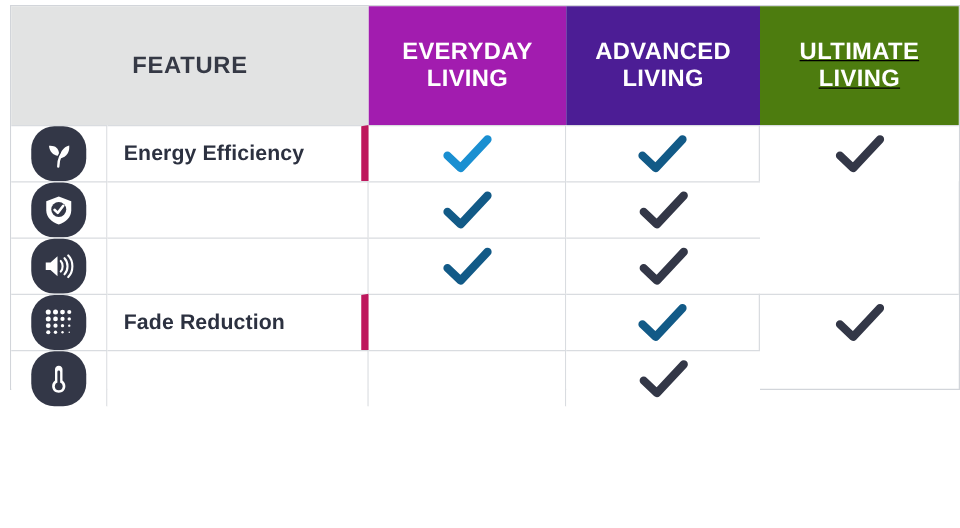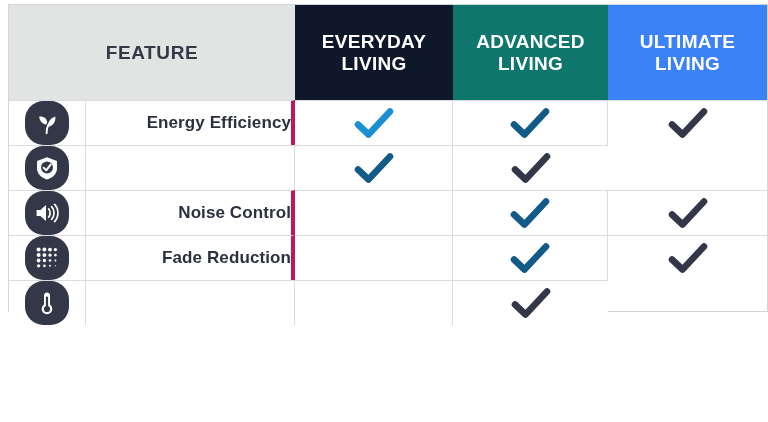--- a/index.html
+++ b/index.html
@@ -59,42 +59,41 @@
     box-sizing: border-box;
     padding: 0 6px;
   }
   .head-plan .plan-text {
     color: #ffffff;
     font-size: 19px;
     font-weight: bold;
     line-height: 1.12;
     letter-spacing: 0.3px;
   }
-  .head-plan-everyday  { grid-column: 3; background: #0f172a; }
-  .head-plan-advanced  { grid-column: 4; background: #0f766e; }
-  .head-plan-ultimate  { grid-column: 5; background: #3b82f6; }
+  .head-plan-everyday  { grid-column: 3; background: #a21caf; }
+  .head-plan-advanced  { grid-column: 4; background: #4c1d95; }
+  .head-plan-ultimate  { grid-column: 5; background: #4d7c0f; text-decoration: underline; }
 
   
   .cell {
     box-sizing: border-box;
     border-top: 1px solid #d9dce0;
     display: flex;
     align-items: center;
     background: #ffffff;
   }
   .cell-icon {
     grid-column: 1;
     justify-content: center;
     border-right: 1px solid #d9dce0;
   }
   .cell-label {
     grid-column: 2;
     padding-left: 13px;
-    border-right: 4px solid #be185d;
-    justify-content: flex-end;
+    border-right: 6px solid #be185d;
   }
   .cell-label span {
     font-size: 17px;
     font-weight: bold;
     color: #2c3140;
     letter-spacing: 0.1px;
   }
   .cell-check {
     justify-content: center;
     border-right: 1px solid #d9dce0;
@@ -202,23 +201,20 @@
 
     <div class="cell cell-icon">
       <div class="icon-badge">
         <svg width="28" height="28" viewBox="0 0 28 28" aria-hidden="true">
           <path d="M3.6 11.0 L7.4 11.0 L13.0 6.0 L13.0 22.0 L7.4 17.0 L3.6 17.0 Z" fill="#ffffff"></path>
           <path d="M15.6 9.8 C17.6 11.8 17.6 16.2 15.6 18.2" fill="none" stroke="#ffffff" stroke-width="1.7" stroke-linecap="round"></path>
           <path d="M18.6 7.6 C21.8 10.8 21.8 17.2 18.6 20.4" fill="none" stroke="#ffffff" stroke-width="1.7" stroke-linecap="round"></path>
           <path d="M21.6 5.4 C26.0 9.8 26.0 18.2 21.6 22.6" fill="none" stroke="#ffffff" stroke-width="1.7" stroke-linecap="round"></path>
         </svg>
       </div>
-    </div>
-    <div class="cell cell-label">
-      <span>Noise Control</span>
     </div>
     <div class="cell cell-check">
       <svg class="checkmark hidden" width="44" height="34" viewBox="0 0 44 34">
         <path d="M6 18.5 L16.5 28.5 L38 5.5" fill="none" stroke="#1a8fd1" stroke-width="6.6" stroke-linecap="round" stroke-linejoin="round"></path>
       </svg>
     </div>
     <div class="cell cell-check">
       <svg class="checkmark" width="44" height="34" viewBox="0 0 44 34">
         <path d="M6 18.5 L16.5 28.5 L38 5.5" fill="none" stroke="#125a87" stroke-width="6.6" stroke-linecap="round" stroke-linejoin="round"></path>
       </svg>

